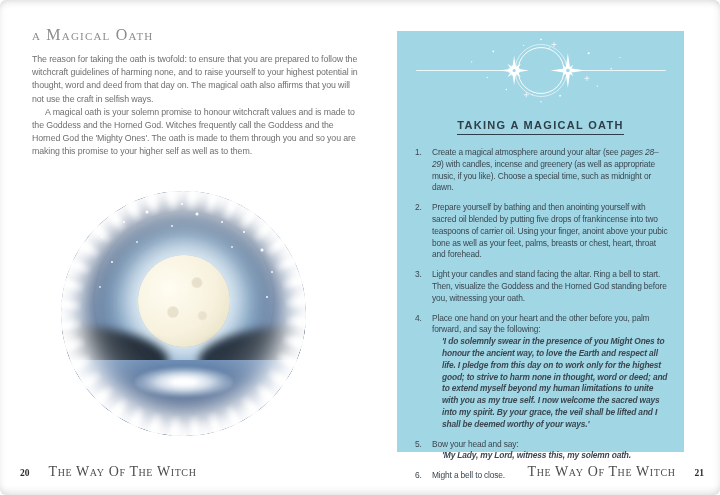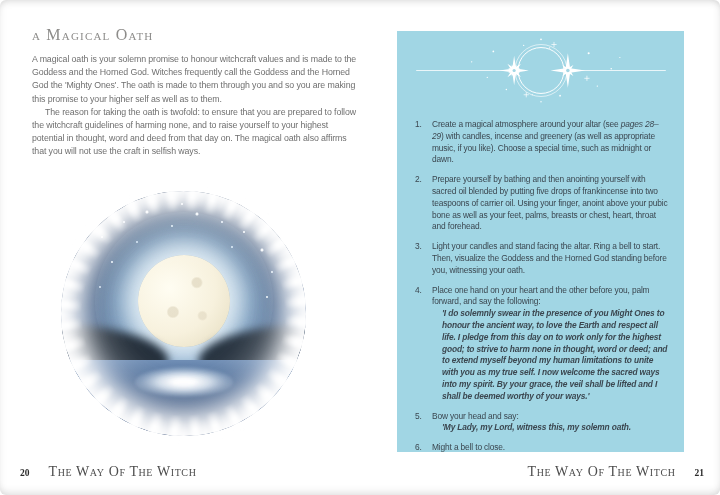--- a/index.html
+++ b/index.html
@@ -110,22 +110,22 @@
 </style>
 </head>
 <body>
 
 <div class="spread">
 
   <section class="page-left">
     <h1 class="left-heading">a Magical Oath</h1>
 
     <div class="body-text">
+        <p>The reason for taking the oath is twofold: to ensure that you are prepared to follow the witchcraft guidelines of harming none, and to raise yourself to your highest potential in thought, word and deed from that day on. The magical oath also affirms that you will not use the craft in selfish ways.</p>
         <p>A magical oath is your solemn promise to honour witchcraft values and is made to the Goddess and the Horned God. Witches frequently call the Goddess and the Horned God the 'Mighty Ones'. The oath is made to them through you and so you are making this promise to your higher self as well as to them.</p>
-        <p>The reason for taking the oath is twofold: to ensure that you are prepared to follow the witchcraft guidelines of harming none, and to raise yourself to your highest potential in thought, word and deed from that day on. The magical oath also affirms that you will not use the craft in selfish ways.</p>
       </div>
 
     <div class="scene">
       <div class="vignette">
         <div class="sky"></div>
         <div class="stars"></div>
         <div class="halo"></div>
         <div class="moon"></div>
         <div class="land land-l"></div>
         <div class="land land-r"></div>
@@ -181,20 +181,23 @@
           <circle cx="70" cy="32" r="0.8"></circle>
             <circle cx="241" cy="27" r="0.7"></circle>
           <circle cx="160" cy="16" r="0.7"></circle>
             <circle cx="140" cy="70" r="0.7"></circle>
           <path d="M165,9 L165,15 M162,12 L168,12" stroke="#ffffff" stroke-width="0.8"></path>
           <path d="M133,67 L133,73 M130,70 L136,70" stroke="#ffffff" stroke-width="0.8"></path>
           <path d="M203,48 L203,54 M200,51 L206,51" stroke="#ffffff" stroke-width="0.8"></path>
         </g>
       </svg>
 
+      <div class="heading-row">
+        <h2 class="section-heading" style="color: rgb(46, 62, 73);">TAKING A MAGICAL OATH</h2>
+      </div>
 
       <ol class="steps">
           <li>
             <span class="num">1.</span>
             <div class="stepbody"><span>Create a magical atmosphere around your altar (see </span><span class="it">pages 28–29</span><span>) with candles, incense and greenery (as well as appropriate music, if you like). Choose a special time, such as midnight or dawn.</span></div>
           </li>
           <li>
             <span class="num">2.</span>
             <div class="stepbody"><span>Prepare yourself by bathing and then anointing yourself with sacred oil blended by putting five drops of frankincense into two teaspoons of carrier oil. Using your finger, anoint above your pubic bone as well as your feet, palms, breasts or chest, heart, throat and forehead.</span></div>
           </li>

